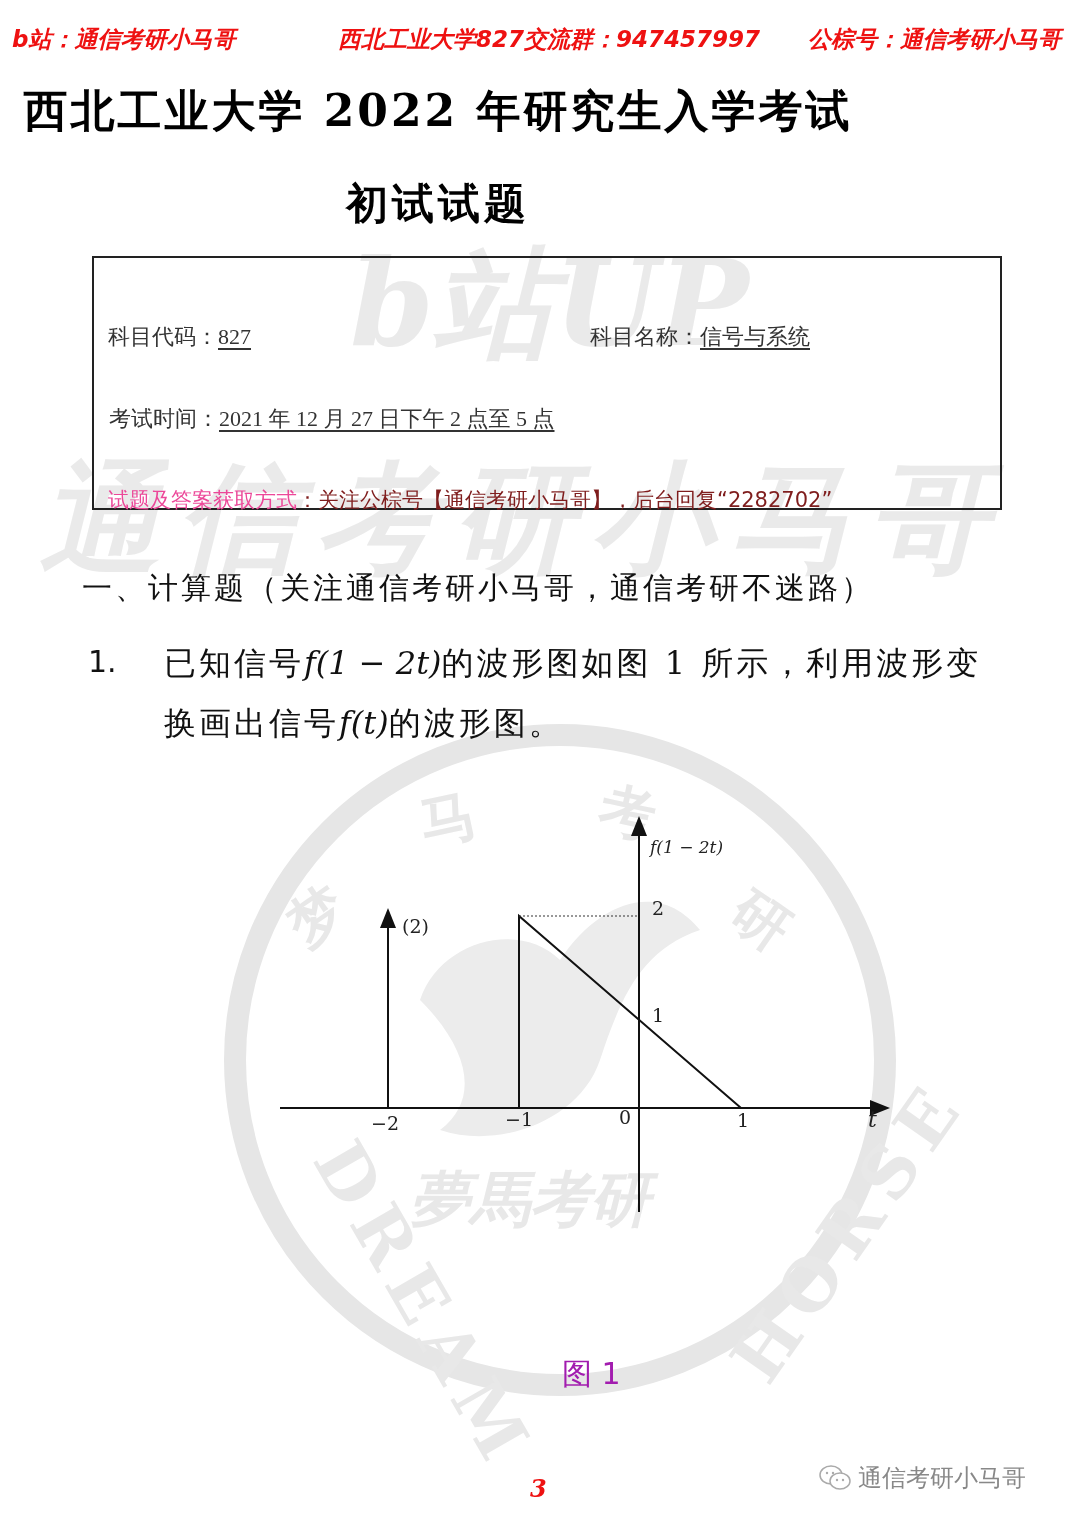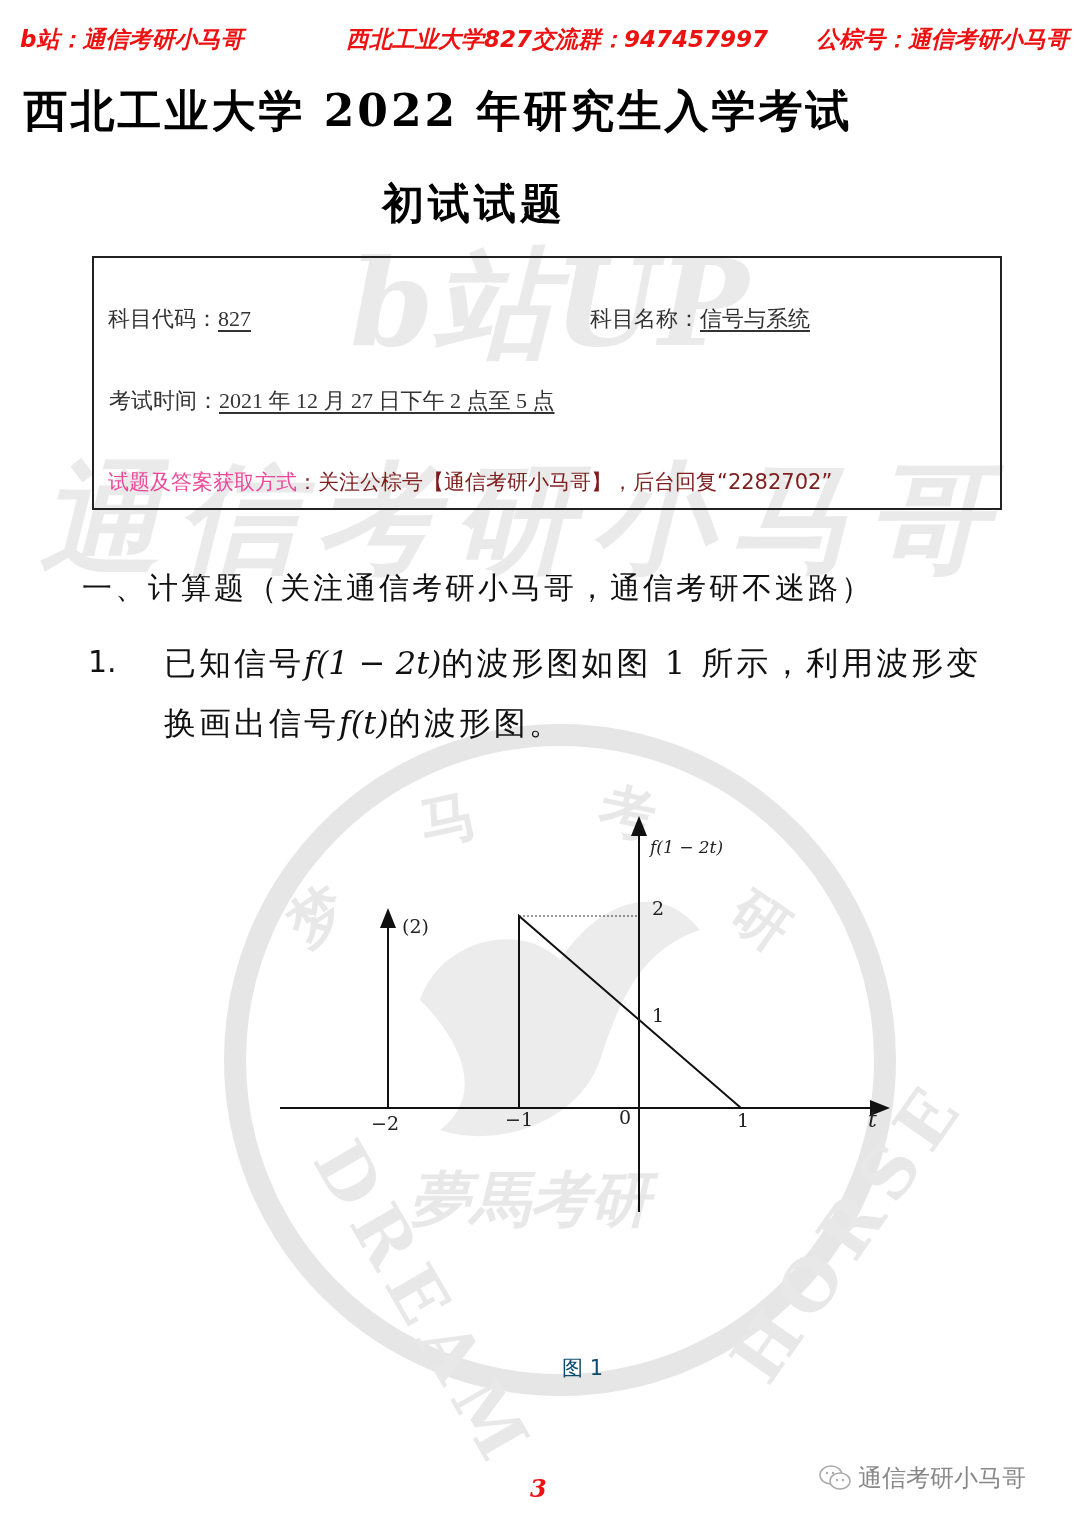--- a/index.html
+++ b/index.html
@@ -3,51 +3,51 @@
 <meta charset="utf-8">
 <style>
   html, body { margin: 0; padding: 0; }
   body {
     width: 1080px; height: 1527px; position: relative; overflow: hidden;
     background: #ffffff; color: #111;
     font-family: "DejaVu Serif", "Liberation Serif", serif;
   }
   .wm { position: absolute; pointer-events: none; }
   .header-strip {
-    position: absolute; top: 24px; left: 16px; width: 952px; height: 36px;
+    position: absolute; top: 24px; left: 8px; width: 952px; height: 36px;
     color: #ee1111; font-family: "DejaVu Sans", sans-serif; font-size: 23px;
     font-weight: bold; font-style: italic; text-align: right;
   }
   .header-strip span { position: absolute; top: 0; white-space: nowrap; }
   .title {
     position: absolute; left: 0; width: 876px; text-align: center;
     font-family: "DejaVu Serif", serif; font-weight: bold; color: #000;
   }
   .title1 { top: 82px; font-size: 44px; letter-spacing: 3px; }
-  .title2 { top: 176px; font-size: 42px; letter-spacing: 4px; padding-left: 36px; }
+  .title2 { top: 176px; font-size: 42px; letter-spacing: 4px; }
   .infobox {
     position: absolute; left: 92px; top: 256px; width: 910px; height: 254px;
     border: 2px solid #222; box-sizing: border-box;
     font-family: "Liberation Serif", serif; font-size: 22px; color: #333;
   }
-  .infobox .row { position: absolute; white-space: nowrap; }
+  .infobox .row { position: absolute; white-space: nowrap; margin-top: 18px; }
   .u { text-decoration: underline; text-underline-offset: 4px; }
   .red { color: #ee1111; }
   .dark { color: #7f1d1d; font-family: "DejaVu Sans", sans-serif; font-size: 21px; }
   .section-title {
     position: absolute; left: 82px; top: 568px; font-size: 30px; color: #111;
     letter-spacing: 3px; white-space: nowrap;
   }
   .q-num { position: absolute; left: 88px; top: 644px; font-size: 30px; font-family: "DejaVu Sans", sans-serif; }
   .q-line { position: absolute; left: 164px; font-size: 32px; letter-spacing: 3px; white-space: nowrap; color: #111; }
   .q-line1 { top: 642px; }
   .q-line2 { top: 702px; }
   .math { font-style: italic; font-family: "DejaVu Serif", serif; letter-spacing: 0; }
   .figure { position: absolute; left: 0; top: 0; width: 1080px; height: 1527px; }
-  .caption { position: absolute; left: 562px; top: 1354px; font-size: 21px; font-family: "DejaVu Sans", sans-serif; color: #0c4a6e; text-align: right; }
+  .caption { position: absolute; left: 562px; top: 1354px; font-size: 30px; font-family: "DejaVu Sans", sans-serif; color: #a21caf; text-align: right; }
   .page-num { position: absolute; left: 530px; top: 1474px; font-size: 24px; color: #ee1111; font-style: italic; font-weight: bold; }
   .brand { position: absolute; left: 818px; top: 1462px; display: flex; align-items: center; gap: 6px;
     font-family: "DejaVu Sans", sans-serif; font-size: 24px; color: #888; }
 </style>
 </head>
 <body>
 
 <svg class="wm" width="1080" height="1527" style="left:0;top:0;">
   <g fill="none" stroke="#e6e6e6">
     <circle cx="560" cy="1060" r="325" stroke-width="22"></circle>

